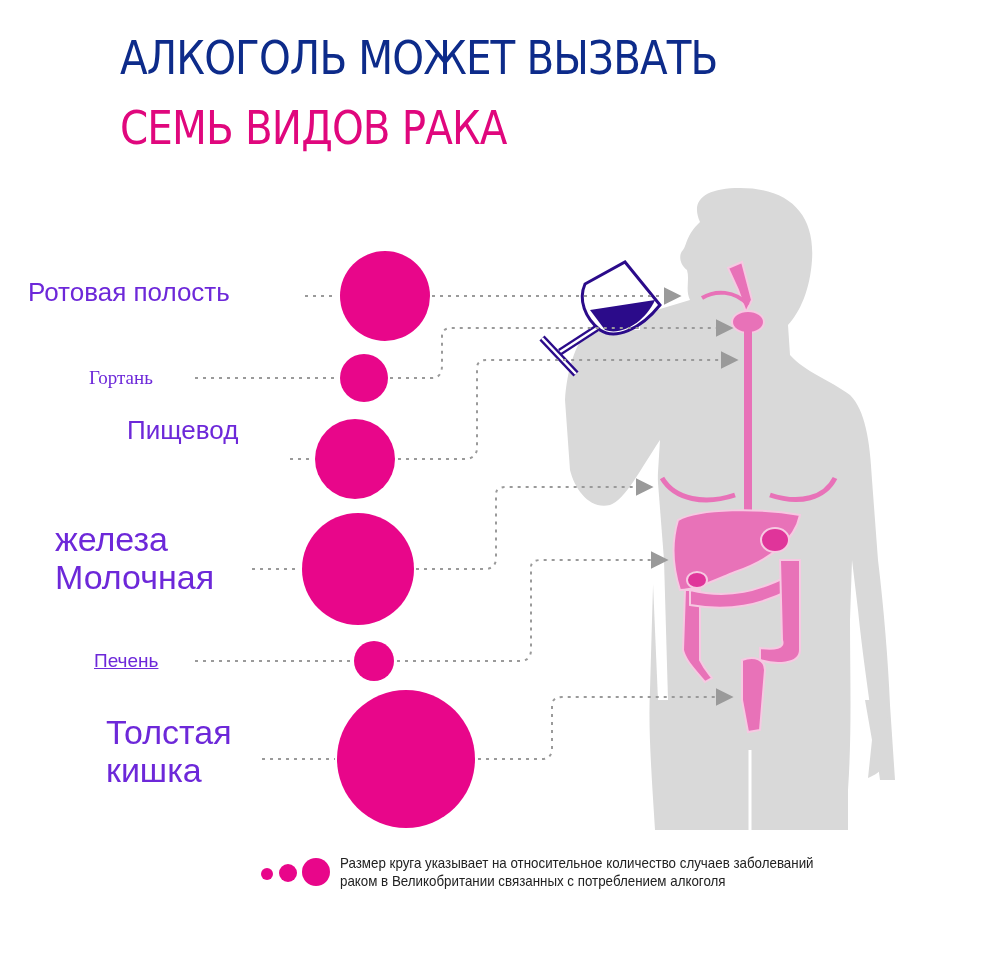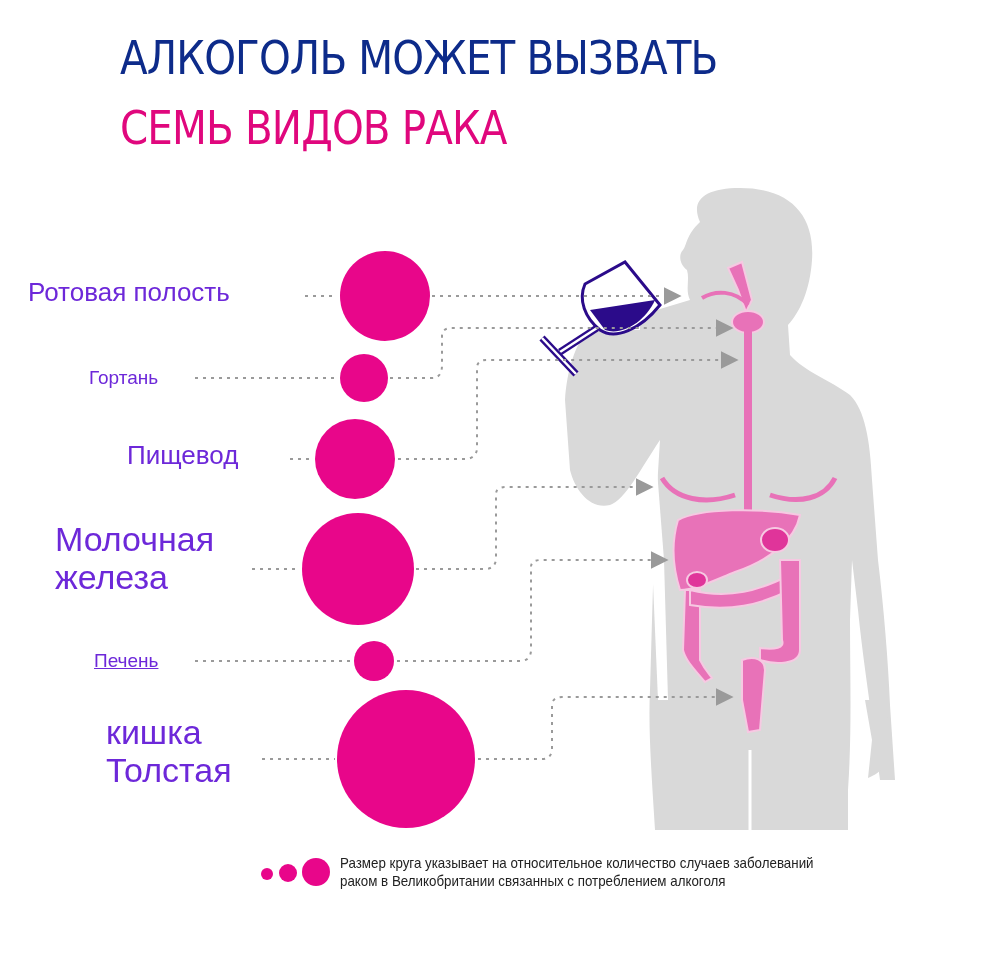--- a/index.html
+++ b/index.html
@@ -95,28 +95,28 @@
   </g>
 
   <g fill="#e8068a">
     <circle cx="267" cy="874" r="6"></circle>
     <circle cx="288" cy="873" r="9"></circle>
     <circle cx="316" cy="872" r="14"></circle>
   </g>
 </svg>
 
 <div class="label med" style="left:28px; top:278px;">Ротовая полость</div>
-<div class="label small" style="left:89px; top:367px;">Гортань</div>
-<div class="label med" style="left:127px; top:441px;">Пищевод</div>
+<div class="label small" style="left:89px; top:367px;font-family:Liberation Serif, serif;">Гортань</div>
+<div class="label med" style="left:127px; top:416px;">Пищевод</div>
 <div class="label big" style="left:55px; top:520px;">
+  <div>железа</div>
   <div>Молочная</div>
-  <div>железа</div>
 </div>
 <div class="label small" style="left:94px; top:650px;text-decoration:underline;">Печень</div>
 <div class="label big" style="left:106px; top:713px;">
+  <div>Толстая</div>
   <div>кишка</div>
-  <div>Толстая</div>
 </div>
 
 <div class="legend-text">
   <div>Размер круга указывает на относительное количество случаев заболеваний</div>
   <div>раком в Великобритании связанных с потреблением алкоголя</div>
 </div>
 
 </body></html>

